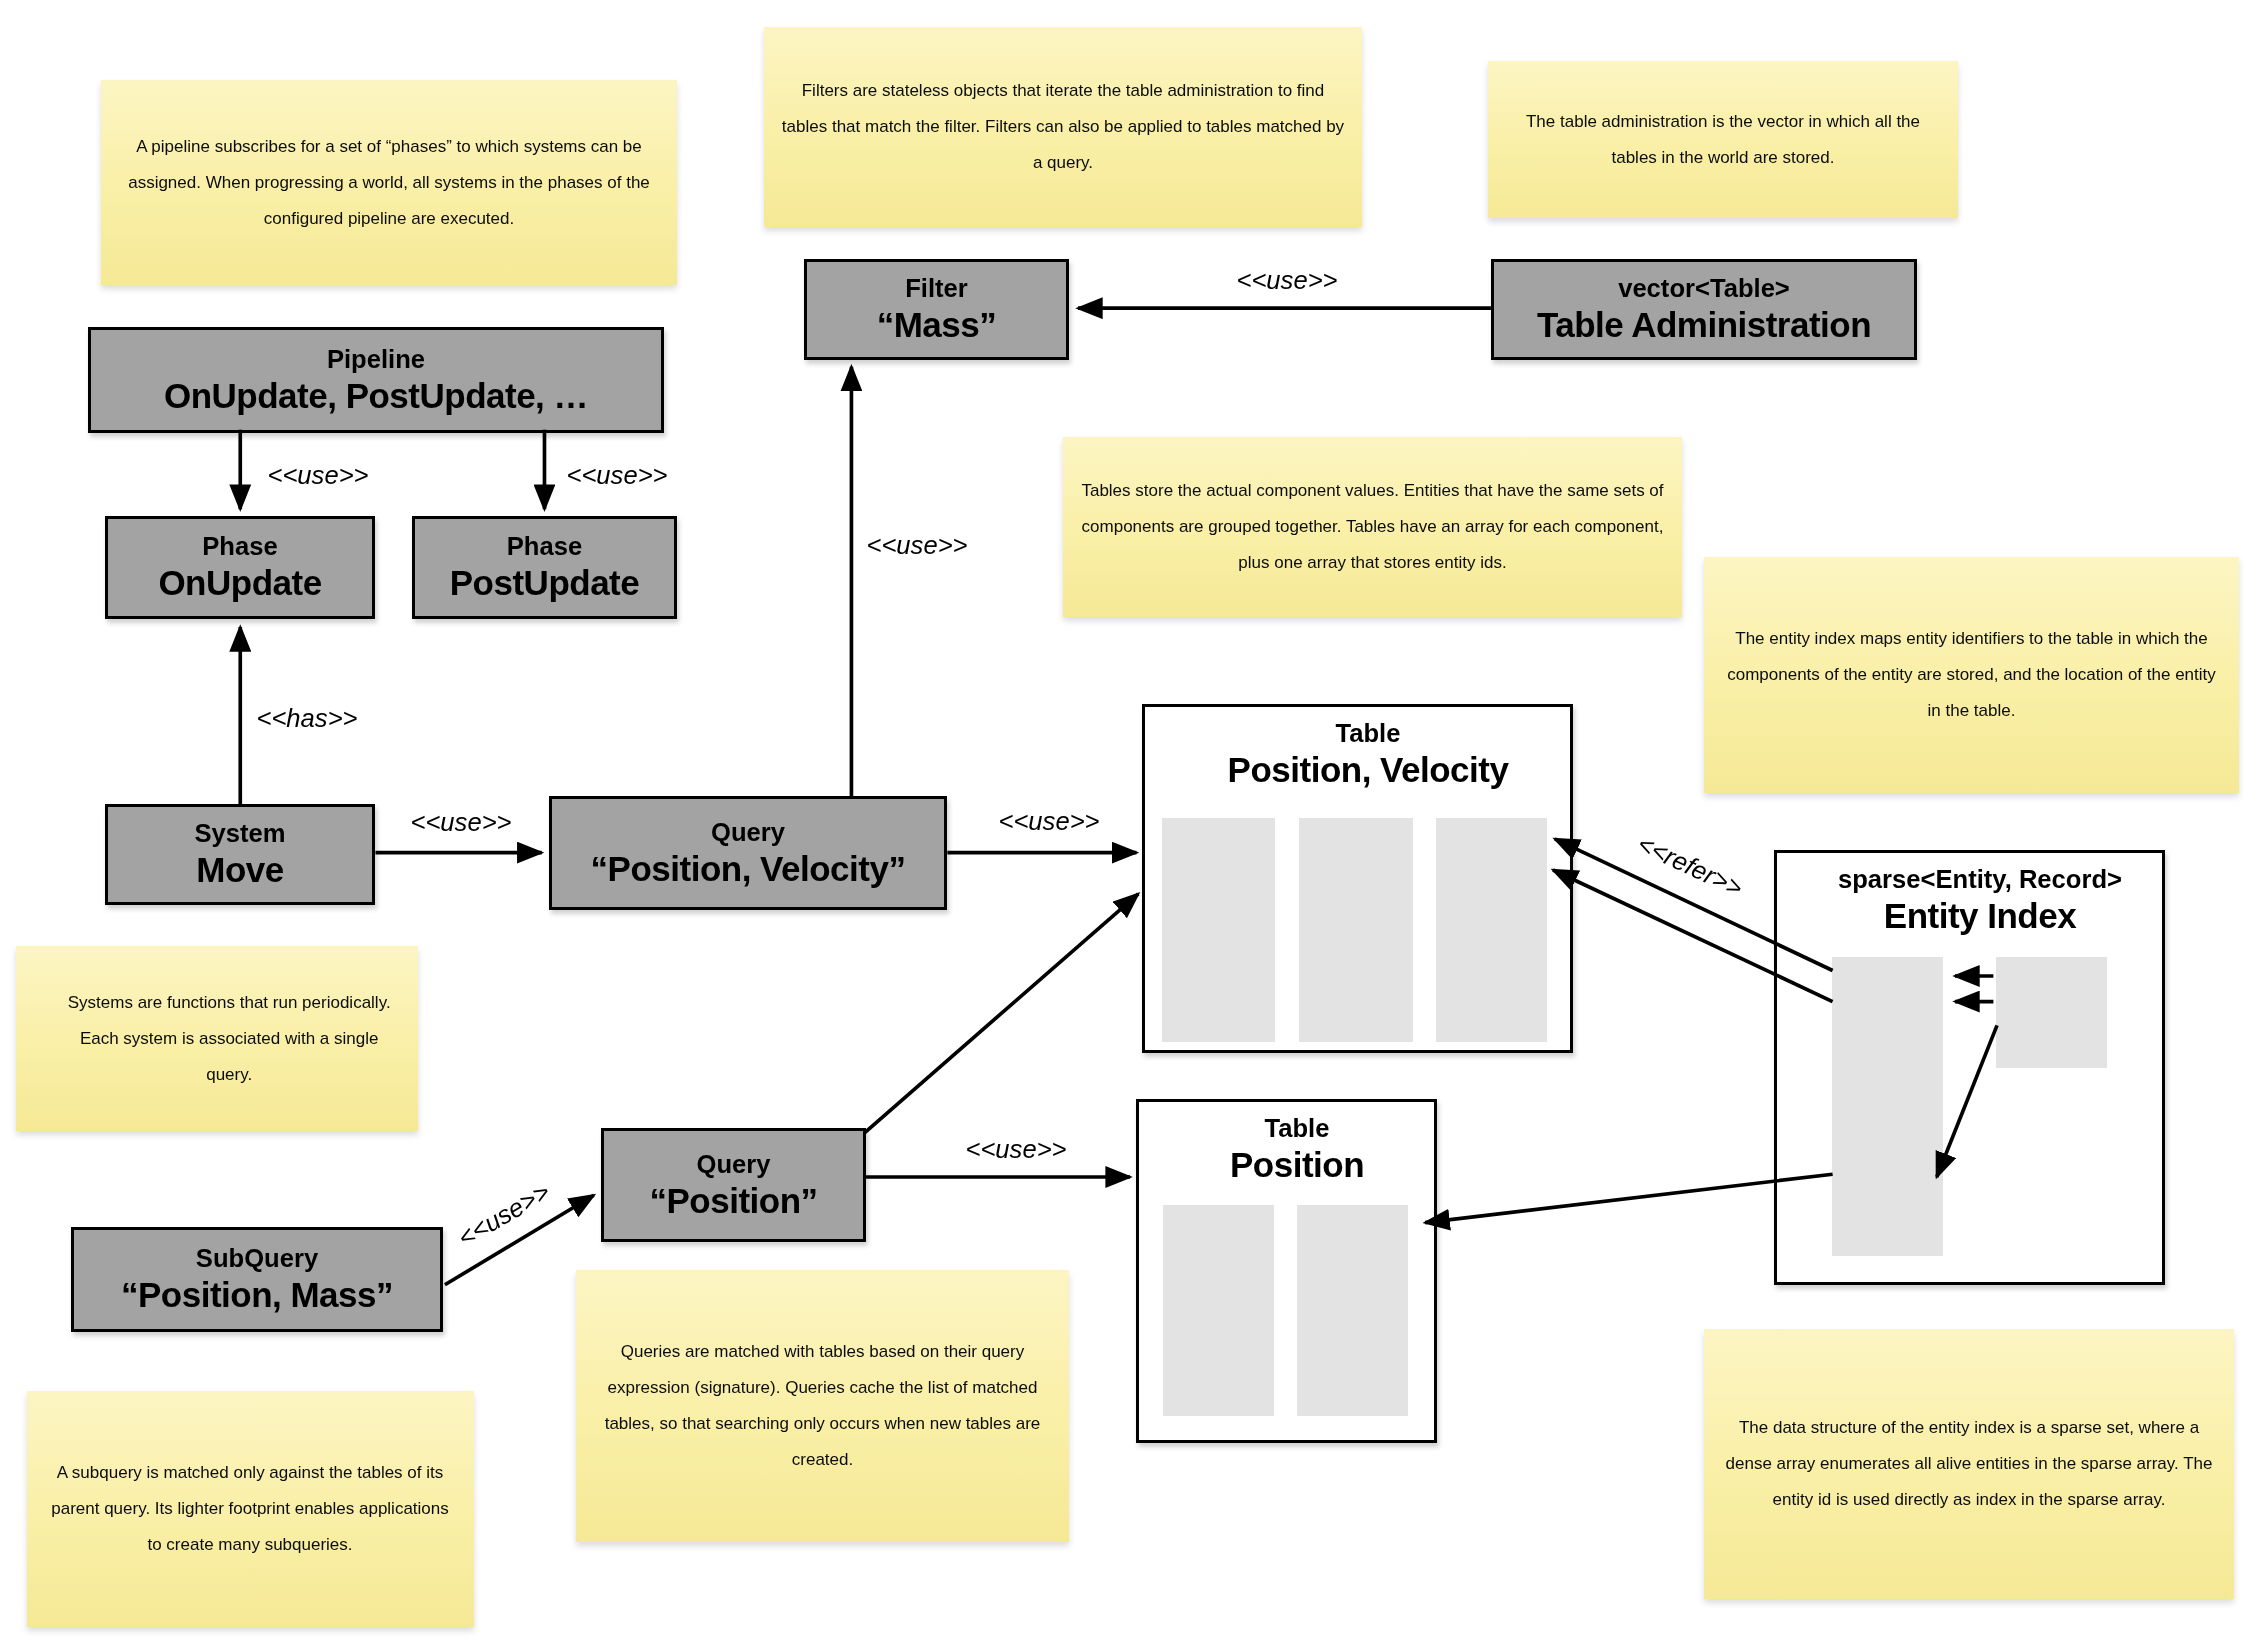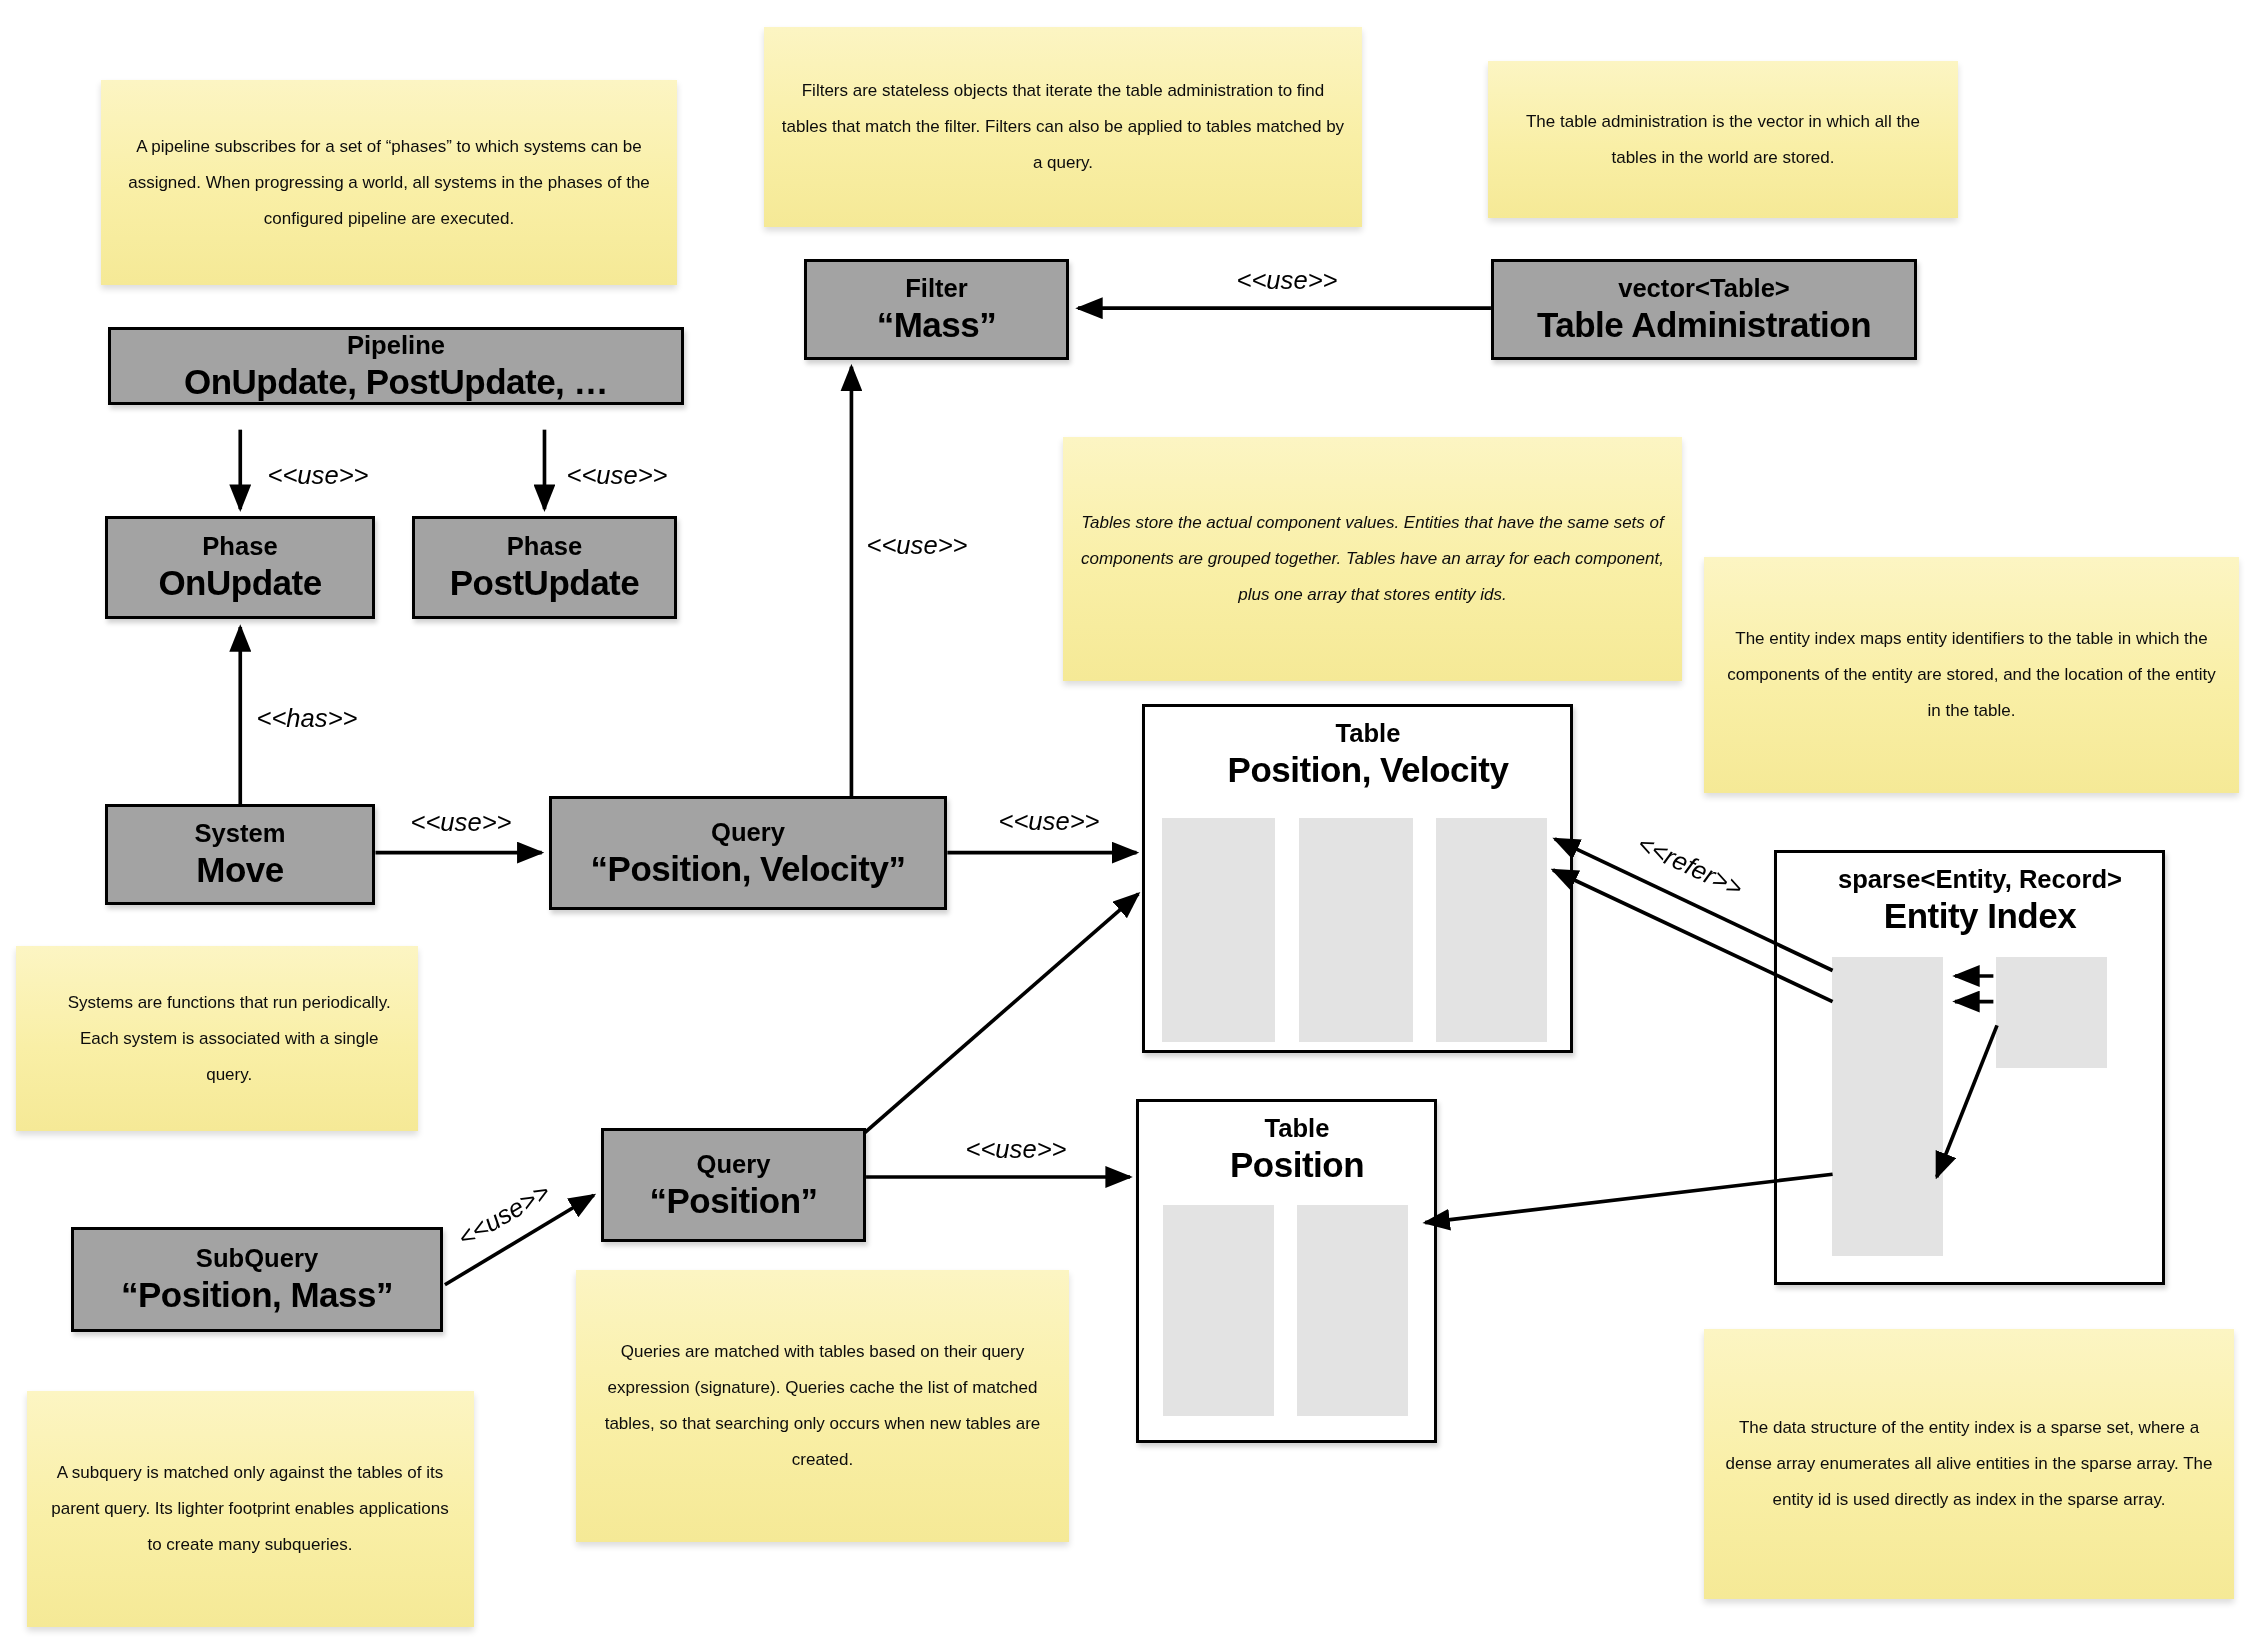--- a/index.html
+++ b/index.html
@@ -11,38 +11,38 @@
   .note{
     position:absolute;box-sizing:border-box;
     background:linear-gradient(180deg,#FCF5C3 0%,#F9EFA6 55%,#F5E996 100%);
     box-shadow:0 3.7px 6.4px rgba(0,0,0,.14);
     display:flex;align-items:center;justify-content:center;text-align:center;
     font-size:17px;line-height:36px;color:#0c0c0c;padding:12.8px 16.4px;
   }
   #note-pipeline      {left:101px;top:80px;  width:576px;height:205px;}
   #note-filters       {left:764px;top:26.5px;  width:598px;height:200px;}
   #note-table-admin   {left:1488px;top:61px; width:470px;height:157px;}
-  #note-tables        {left:1063px;top:437px;width:619px;height:244px;font-style:italic;}
+  #note-tables        {left:1063px;top:437px;width:619px;height:180px;}
   #note-entity-index  {left:1704px;top:557px;width:535px;height:236px;}
   #note-systems       {left:16.4px;top:946px; width:402px;height:185px;padding-left:40px;}
   #note-subquery      {left:26.5px;top:1391px; width:447px;height:236px;}
   #note-queries       {left:576px;top:1270px;width:493px;height:272px;}
   #note-sparse-set    {left:1704px;top:1329px;width:530px;height:270px;}
   
   .uml-box{
     position:absolute;box-sizing:border-box;background:#a3a3a3;border:3.7px solid #000;
     box-shadow:1.8px 3.7px 4.6px rgba(0,0,0,.18);
     display:flex;flex-direction:column;align-items:center;justify-content:center;
     text-align:center;color:#000;
   }
   .stereo{font-size:25.6px;font-weight:bold;line-height:31px;}
   .big-name{font-size:35px;font-weight:bold;line-height:42px;letter-spacing:-0.5px;white-space:nowrap;}
   #box-filter          {left:804px;top:259px;width:265px;height:101px;}
   #box-table-admin     {left:1491px;top:259px;width:426px;height:101px;}
-  #box-pipeline        {left:108px;top:327px;width:576px;height:78px;align-items:center;}
+  #box-pipeline        {left:88px;top:327px;width:576px;height:106px;align-items:center;}
   #box-phase-onupdate  {left:105px;top:516px;width:270px;height:103px;}
   #box-phase-postupdate{left:412px;top:516px;width:265px;height:103px;}
   #box-system-move     {left:105px;top:804px;width:270px;height:101px;}
   #box-query-pv        {left:549px;top:796px;width:398px;height:114px;}
   #box-query-p         {left:601px;top:1128px;width:265px;height:114px;}
   #box-subquery        {left:71px;top:1227px;width:372px;height:105px;}
   
   .table-box{
     position:absolute;box-sizing:border-box;background:#ffffff;border:3.7px solid #000;
     box-shadow:1.8px 3.7px 4.6px rgba(0,0,0,.18);text-align:center;color:#000;padding-left:21px;

